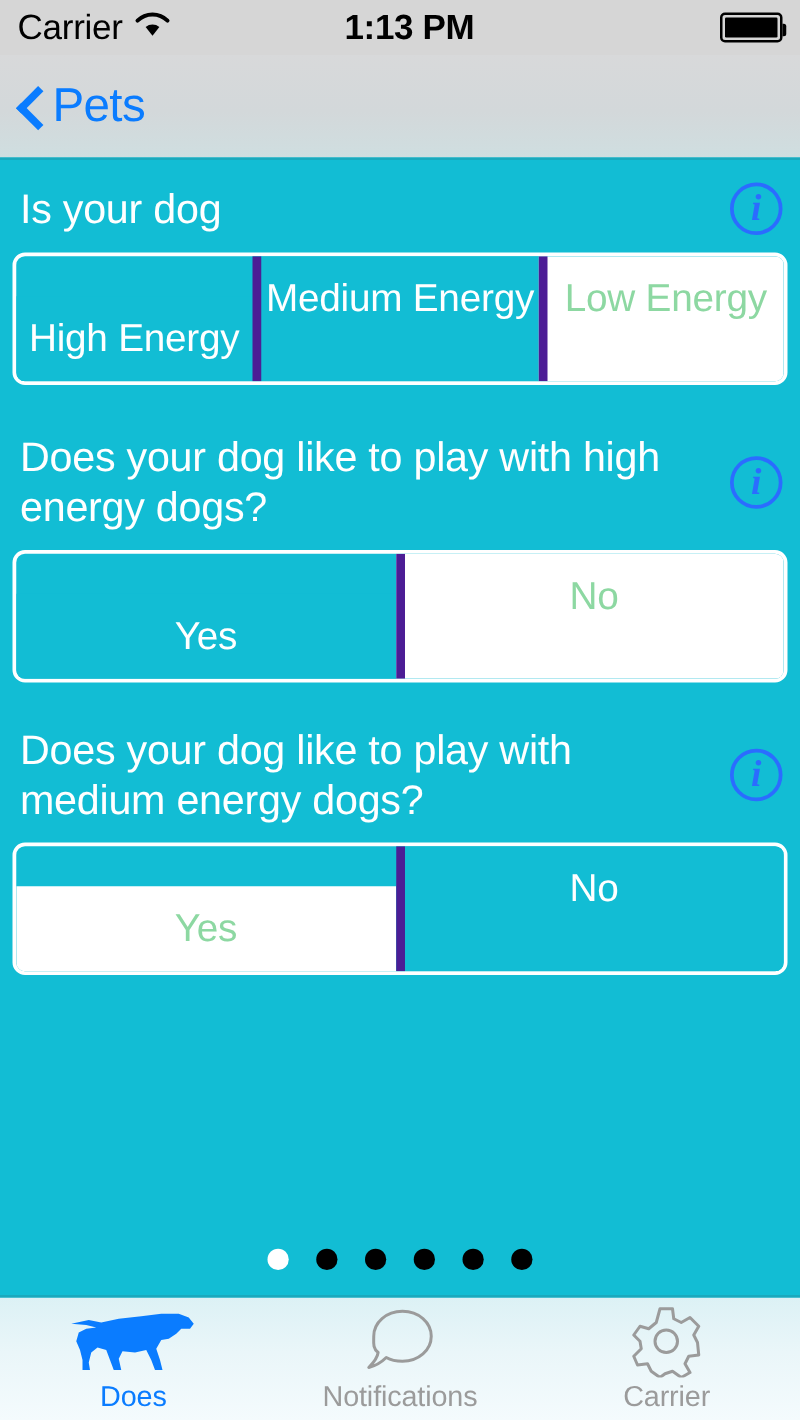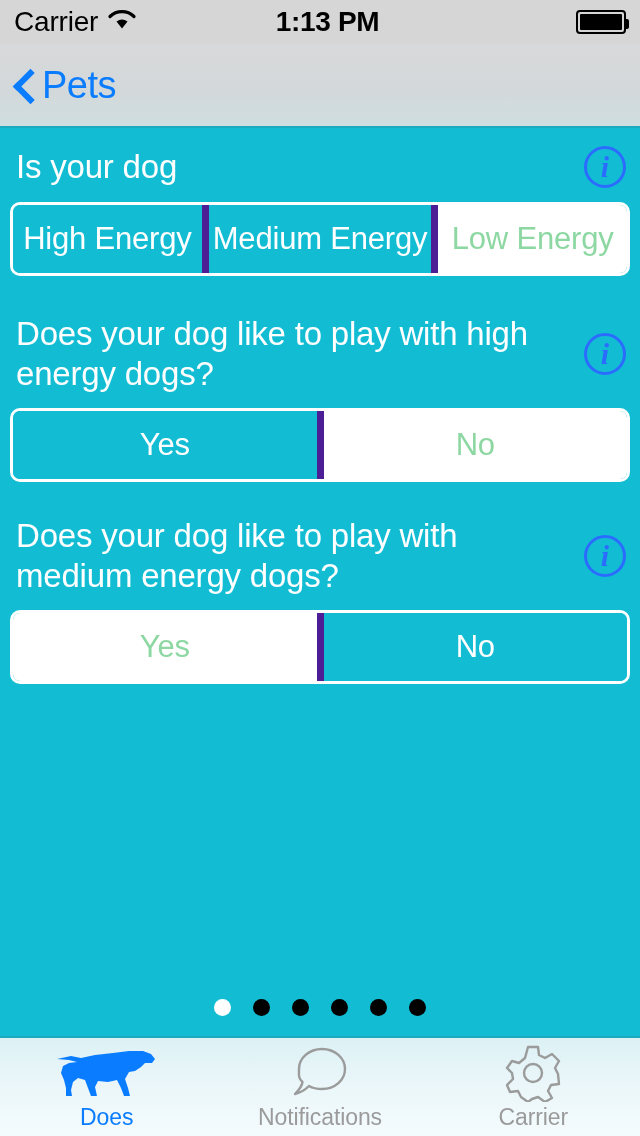--- a/index.html
+++ b/index.html
@@ -181,21 +181,21 @@
     text-align: center;
     padding: 16px 4px;
     font-size: 31px;
     color: #ffffff;
     background: #12bdd4;
     border-left: 7px solid #4c1d95;
     cursor: pointer;
     letter-spacing: -0.2px;
     white-space: nowrap;
   }
-  .segment:first-child { border-left: none; }
+  .segment:first-child { border-left: none; margin-top: 32px; }
   .segment.selected {
     background: #ffffff;
     color: #8dd8a2;
   }
 
   .gap-lg { height: 38px; }
   .gap-md { height: 34px; }
 
   
   .page-dots {

